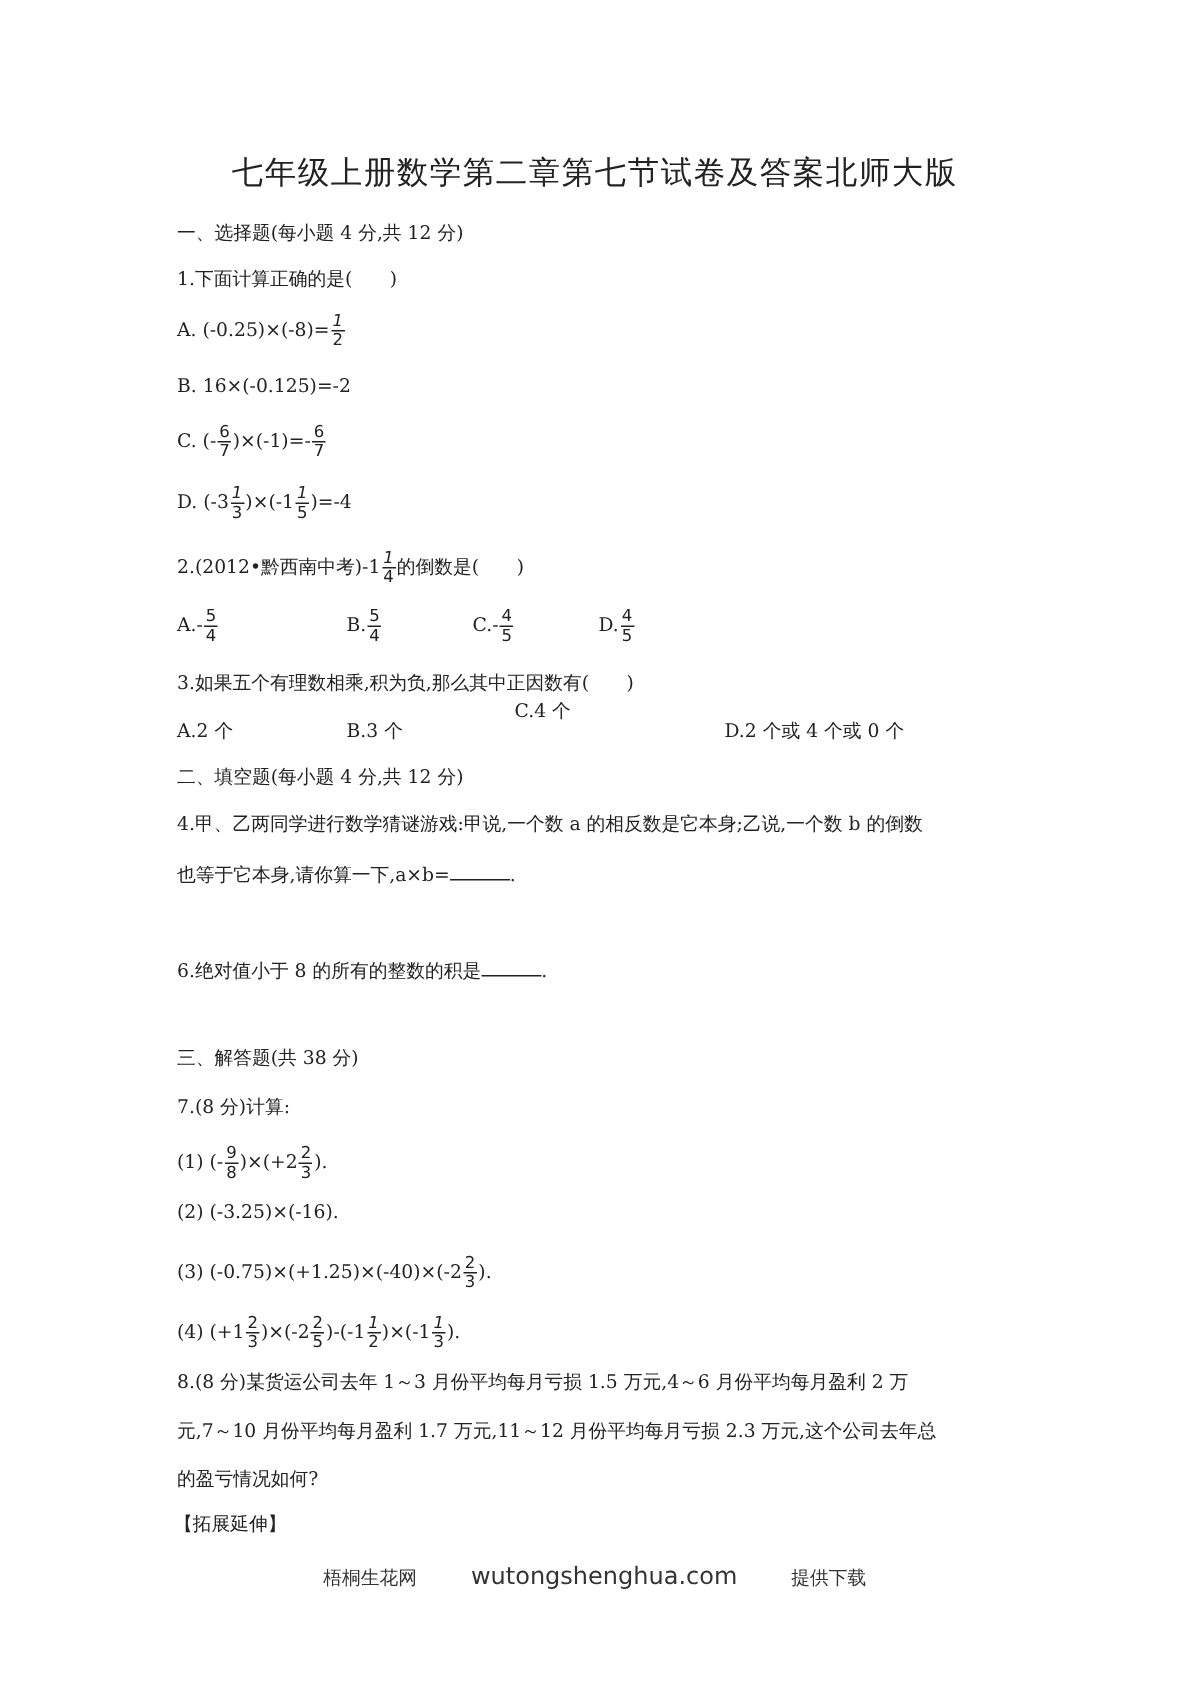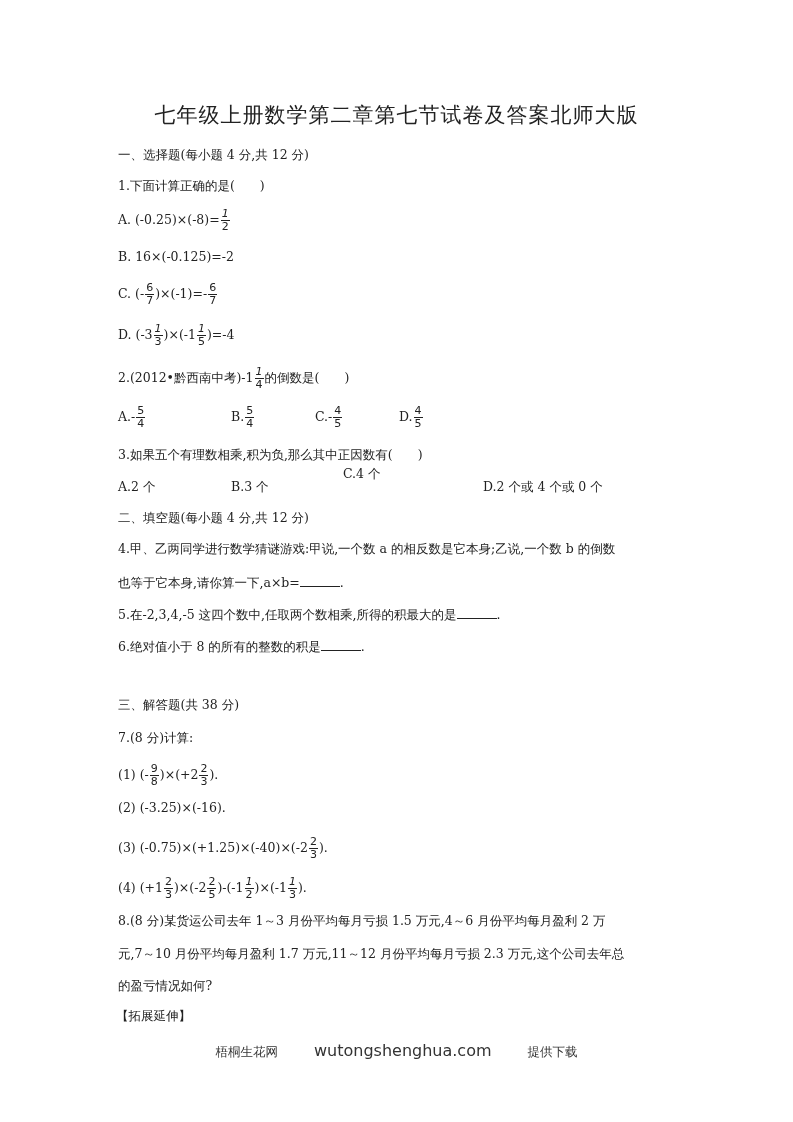--- a/index.html
+++ b/index.html
@@ -107,23 +107,20 @@
   <div class="opt" style="top:466px; left:343px">C.4 个</div>
   <div class="opt" style="top:479px; left:483px">D.2 个或 4 个或 0 个</div>
 
   <div class="line" style="top:510px">二、填空题(每小题 4 分,共 12 分)</div>
 
   <div class="line" style="top:541px">4.甲、乙两同学进行数学猜谜游戏:甲说,一个数 a 的相反数是它本身;乙说,一个数 b 的倒数</div>
   <div class="line" style="top:574px">
     <span>也等于它本身,请你算一下,a×b=</span><span class="blank"></span><span>.</span>
   </div>
 
-  <div class="line" style="top:606px">
-    <span>5.在-2,3,4,-5 这四个数中,任取两个数相乘,所得的积最大的是</span><span class="blank"></span><span>.</span>
-  </div>
 
   <div class="line" style="top:638px">
     <span>6.绝对值小于 8 的所有的整数的积是</span><span class="blank"></span><span>.</span>
   </div>
 
   <div class="line" style="top:697px">三、解答题(共 38 分)</div>
 
   <div class="line" style="top:730px">7.(8 分)计算:</div>
   <div class="line" style="top:763px">
     <span>(1) (-</span><span class="frac">

